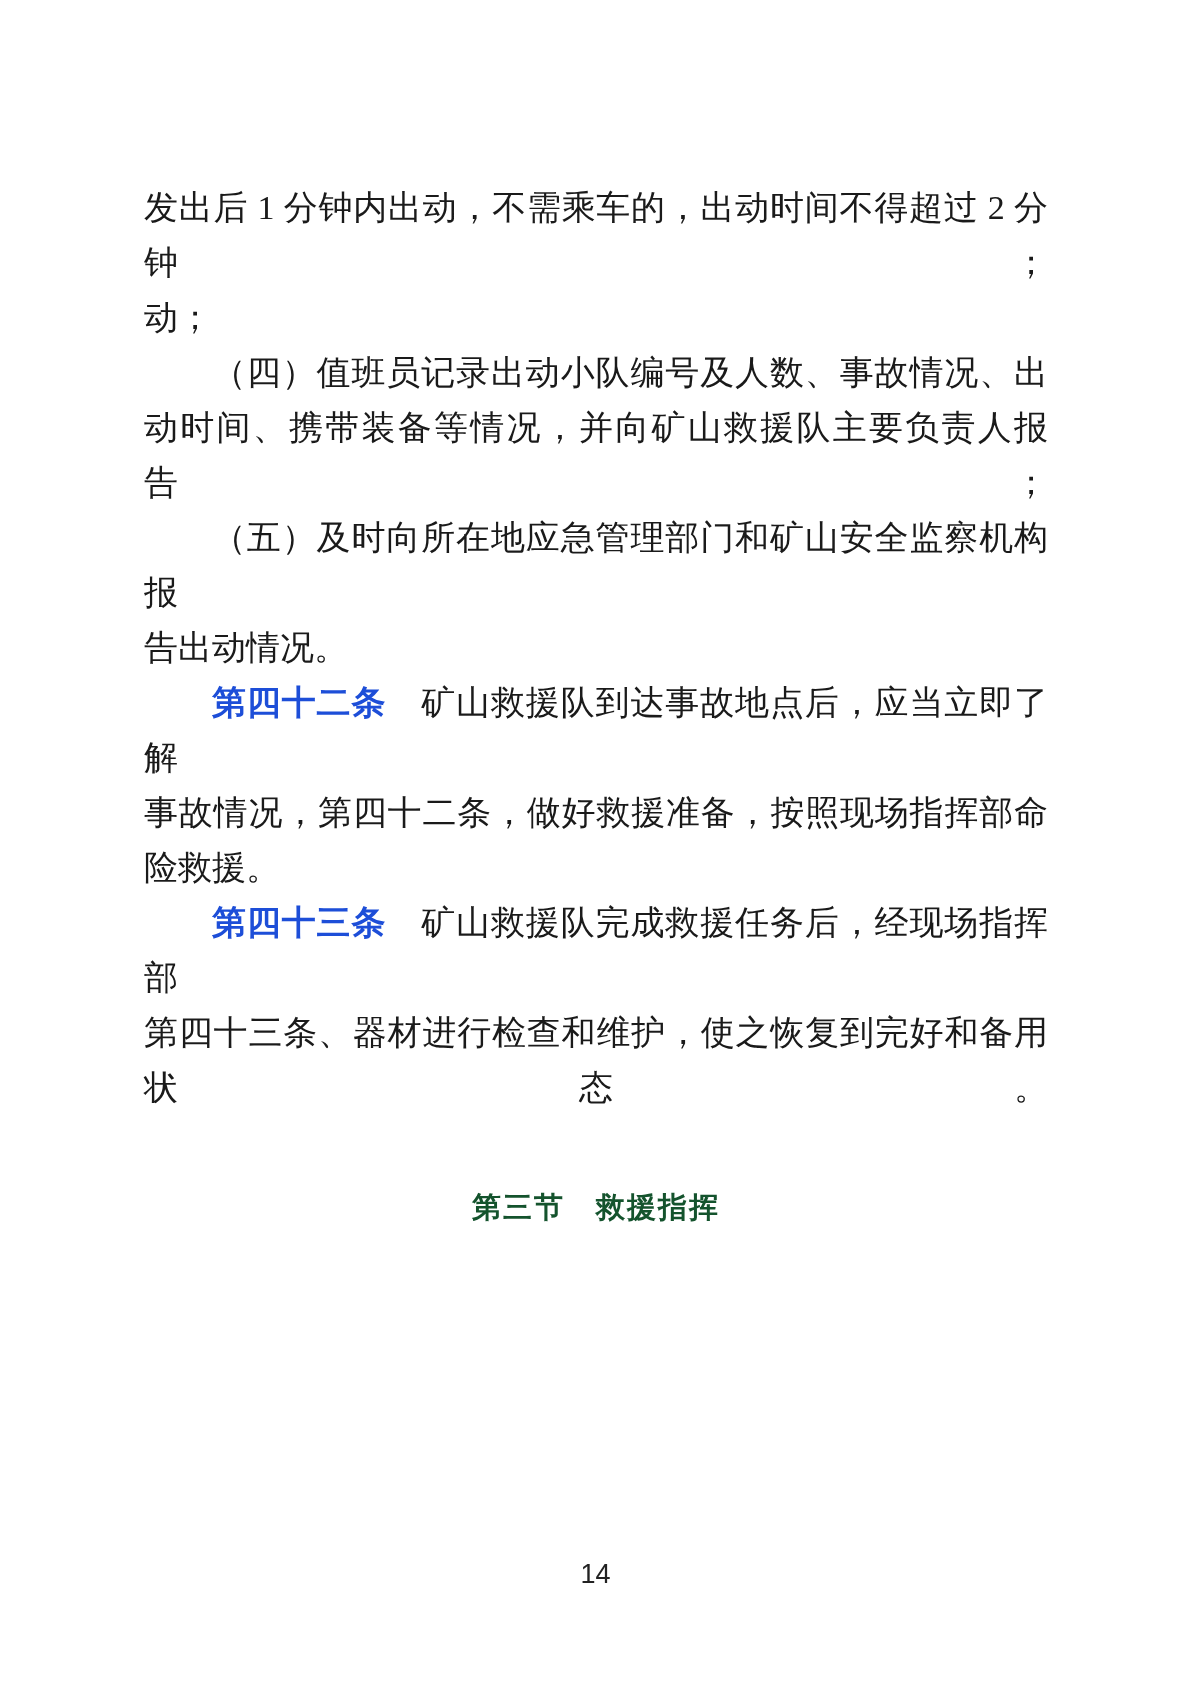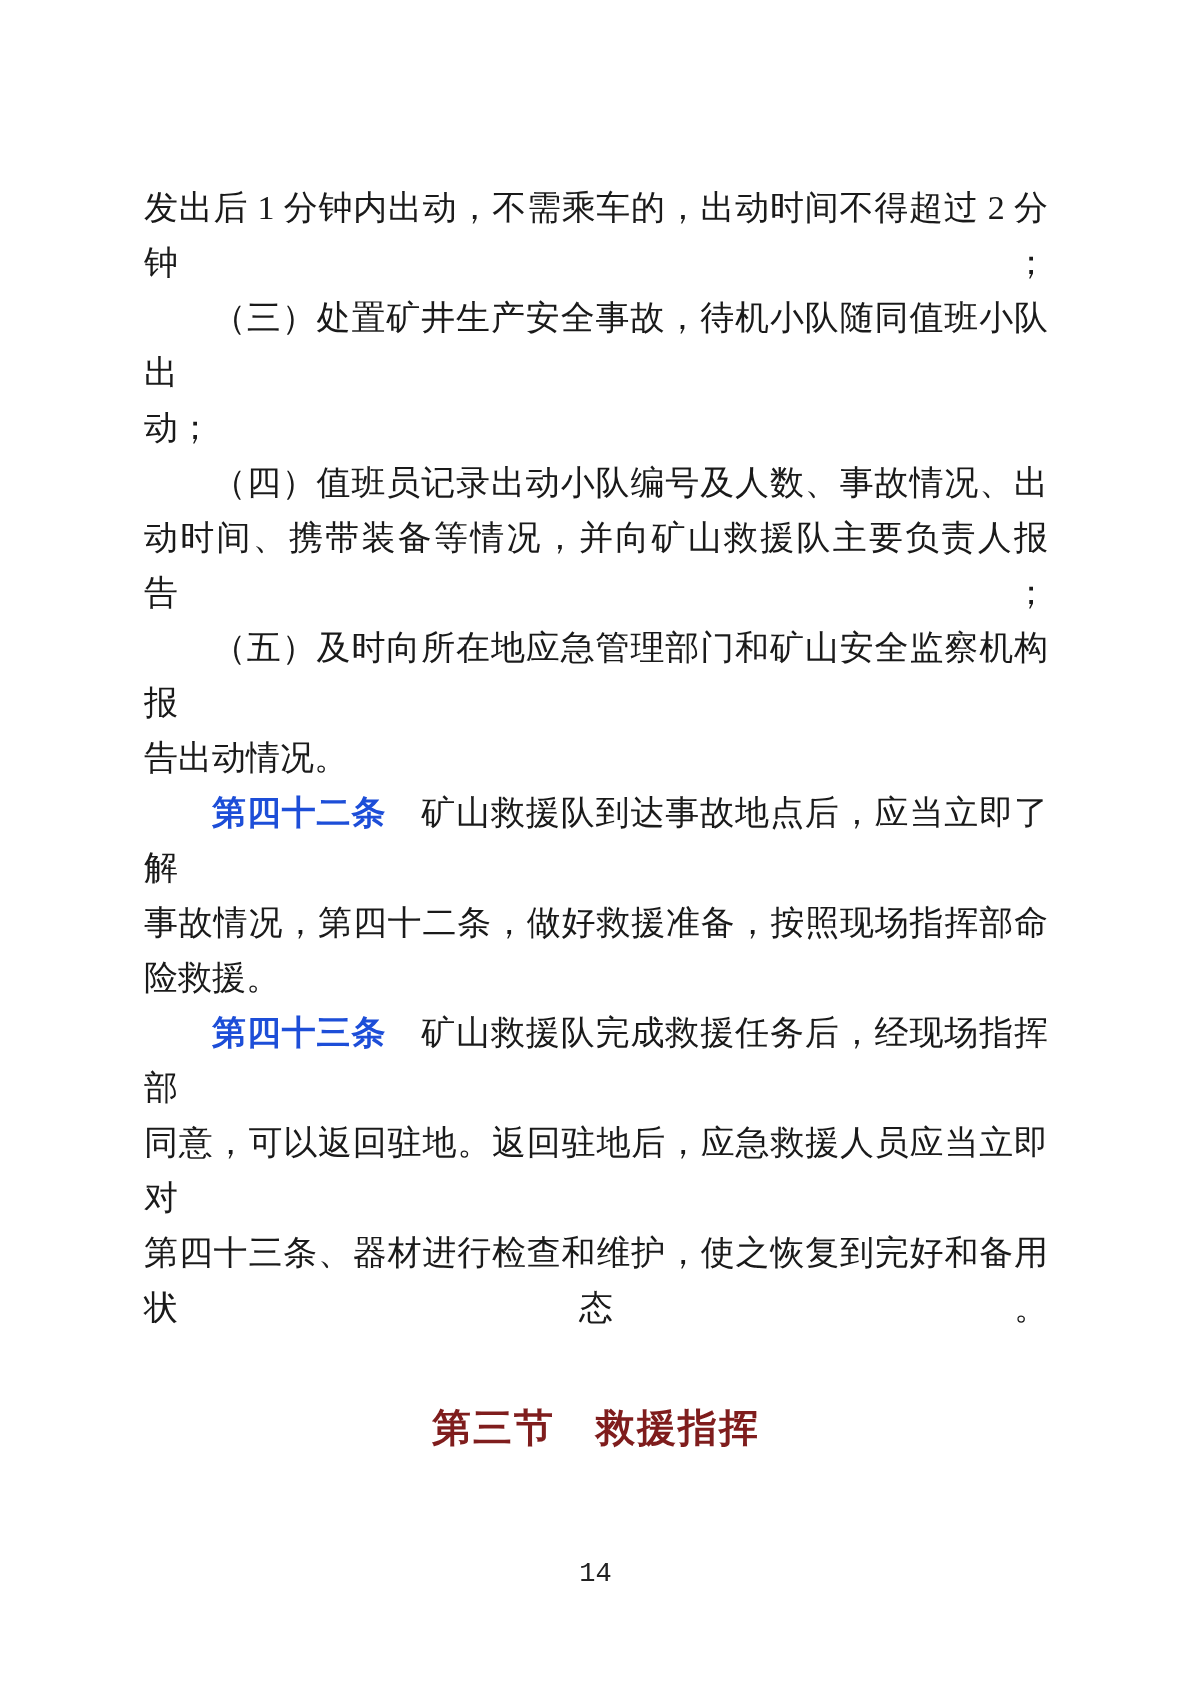--- a/index.html
+++ b/index.html
@@ -28,51 +28,49 @@
   .art-num {
     font-weight: 700;
     font-family: "Liberation Sans", "DejaVu Sans", sans-serif;
     color: #1d4ed8;
   }
   .line.heading {
     text-align: center;
     text-align-last: center;
     font-weight: 700;
     font-family: "Liberation Sans", "DejaVu Sans", sans-serif;
-    color: #7f1d1d;
-    font-size: 39px;
+    color: #14532d;
+    font-size: 29px;
     letter-spacing: 2px;
     margin: 65px 0;
   }
   .page-number {
     position: absolute;
     left: 0;
     right: 0;
     top: 1558px;
     text-align: center;
     font-size: 27px;
     line-height: 32px;
     color: #222222;
-    font-family: Liberation Mono, monospace;
+    font-family: Liberation Sans, sans-serif;
   }
 </style>
 </head>
 <body>
 
 <div class="page">
   <main class="body-text" id="doc-body">
       <div class="line fill">发出后 1 分钟内出动，不需乘车的，出动时间不得超过 2 分钟；</div>
-      <div class="line indent fill">（三）处置矿井生产安全事故，待机小队随同值班小队出</div>
       <div class="line">动；</div>
       <div class="line indent fill">（四）值班员记录出动小队编号及人数、事故情况、出</div>
       <div class="line fill">动时间、携带装备等情况，并向矿山救援队主要负责人报告；</div>
       <div class="line indent fill">（五）及时向所在地应急管理部门和矿山安全监察机构报</div>
       <div class="line">告出动情况。</div>
       <div class="line indent fill"><span class="art-num">第四十二条</span><span>　矿山救援队到达事故地点后，应当立即了解</span></div>
       <div class="line fill">事故情况，第四十二条，做好救援准备，按照现场指挥部命</div>
       <div class="line">险救援。</div>
       <div class="line indent fill"><span class="art-num">第四十三条</span><span>　矿山救援队完成救援任务后，经现场指挥部</span></div>
-      <div class="line fill">同意，可以返回驻地。返回驻地后，应急救援人员应当立即对</div>
       <div class="line fill">第四十三条、器材进行检查和维护，使之恢复到完好和备用状态。</div>
       <div class="line heading">第三节　救援指挥</div>
     </main>
   <div class="page-number">14</div>
 </div>
 
 </body></html>

